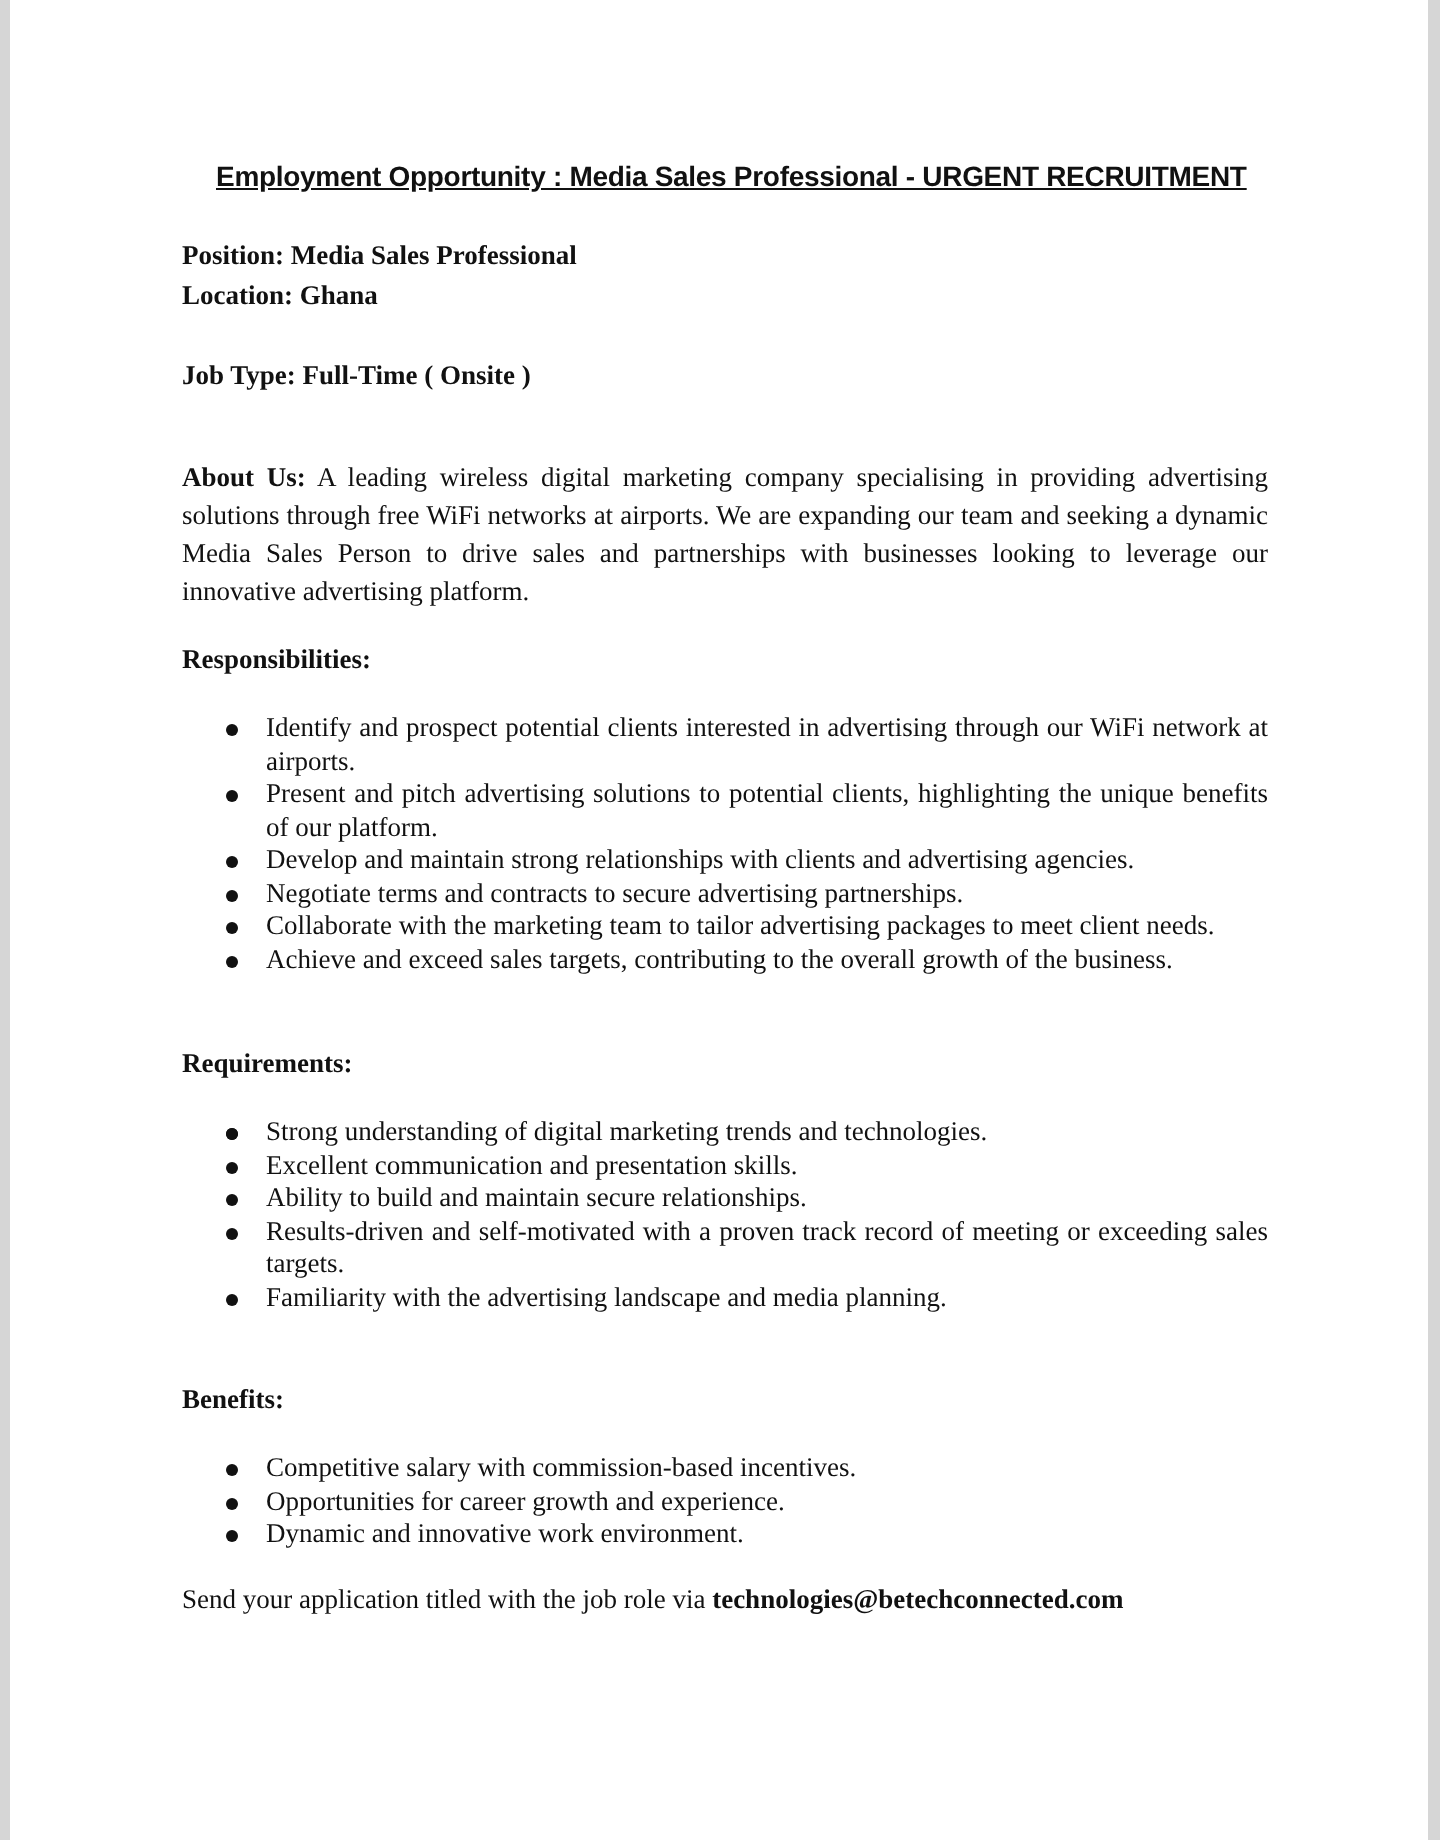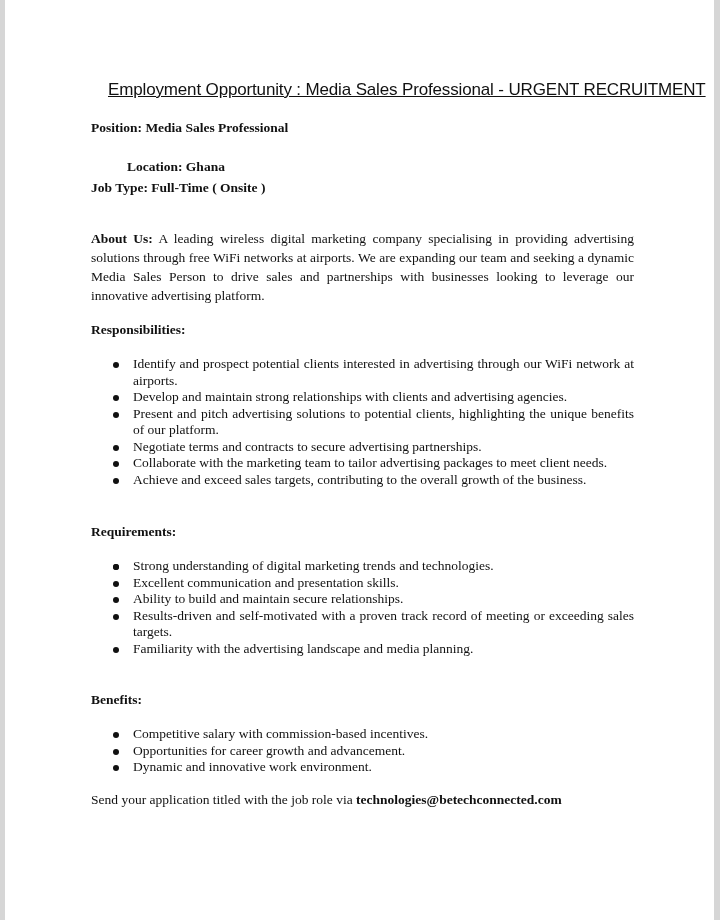--- a/index.html
+++ b/index.html
@@ -27,24 +27,24 @@
       position: absolute;
       left: 86px;
       top: 0;
       width: 543px;
     }
     .title {
       position: absolute;
       top: 80px;
       left: 17px;
       width: 510px;
-      text-align: center;
+      text-align: left;
       font-family: "Liberation Sans", sans-serif;
-      font-weight: normal;
-      font-size: 17px;
+      font-weight: bold;
+      font-size: 14px;
       text-decoration: underline;
       letter-spacing: -0.15px;
       white-space: nowrap;
     }
     .field {
       position: absolute;
       left: 0;
       font-weight: bold;
       font-size: 13.5px;
       white-space: nowrap;
@@ -105,51 +105,51 @@
   </style>
 </head>
 <body>
 
 <div class="page">
   <div class="content">
 
     <div class="title">Employment Opportunity : Media Sales Professional - URGENT RECRUITMENT</div>
 
     <div class="field" style="top:120px;text-align:center;">Position: Media Sales Professional</div>
-    <div class="field" style="top:159px;margin-left:36px;">Location: Ghana</div>
+    <div class="field" style="top:140px;">Location: Ghana</div>
     <div class="field" style="top:180px;">Job Type: Full-Time ( Onsite )</div>
 
     <div class="about">
       <b>About Us:</b><span> A leading wireless digital marketing company specialising in providing advertising solutions through free WiFi networks at airports. We are expanding our team and seeking a dynamic Media Sales Person to drive sales and partnerships with businesses looking to leverage our innovative advertising platform.</span>
     </div>
 
     <div class="section-heading" style="top:322px;">Responsibilities:</div>
     <ul class="bullets" style="top:356px;">
       <li><span class="bullet"></span><span>Identify and prospect potential clients interested in advertising through our WiFi network at airports.</span></li>
+      <li><span class="bullet"></span><span>Present and pitch advertising solutions to potential clients, highlighting the unique benefits of our platform.</span></li>
       <li><span class="bullet"></span><span>Develop and maintain strong relationships with clients and advertising agencies.</span></li>
-      <li><span class="bullet"></span><span>Present and pitch advertising solutions to potential clients, highlighting the unique benefits of our platform.</span></li>
       <li><span class="bullet"></span><span>Negotiate terms and contracts to secure advertising partnerships.</span></li>
       <li><span class="bullet"></span><span>Collaborate with the marketing team to tailor advertising packages to meet client needs.</span></li>
       <li><span class="bullet"></span><span>Achieve and exceed sales targets, contributing to the overall growth of the business.</span></li>
     </ul>
 
     <div class="section-heading" style="top:524px;">Requirements:</div>
     <ul class="bullets" style="top:558px;">
       <li><span class="bullet"></span></li>
       <li><span class="bullet"></span><span>Strong understanding of digital marketing trends and technologies.</span></li>
       <li><span class="bullet"></span><span>Excellent communication and presentation skills.</span></li>
       <li><span class="bullet"></span><span>Ability to build and maintain secure relationships.</span></li>
       <li><span class="bullet"></span><span>Results-driven and self-motivated with a proven track record of meeting or exceeding sales targets.</span></li>
       <li><span class="bullet"></span><span>Familiarity with the advertising landscape and media planning.</span></li>
     </ul>
 
     <div class="section-heading" style="top:692px;">Benefits:</div>
     <ul class="bullets" style="top:726px;">
       <li><span class="bullet"></span><span>Competitive salary with commission-based incentives.</span></li>
-      <li><span class="bullet"></span><span>Opportunities for career growth and advancement.</span></li>
+      <li><span class="bullet"></span><span>Opportunities for career growth and experience.</span></li>
       <li><span class="bullet"></span><span>Dynamic and innovative work environment.</span></li>
     </ul>
 
     <div class="closing">
       <span>Send your application titled with the job role via </span><span class="email">technologies@betechconnected.com</span>
     </div>
 
   </div>
 </div>
 

